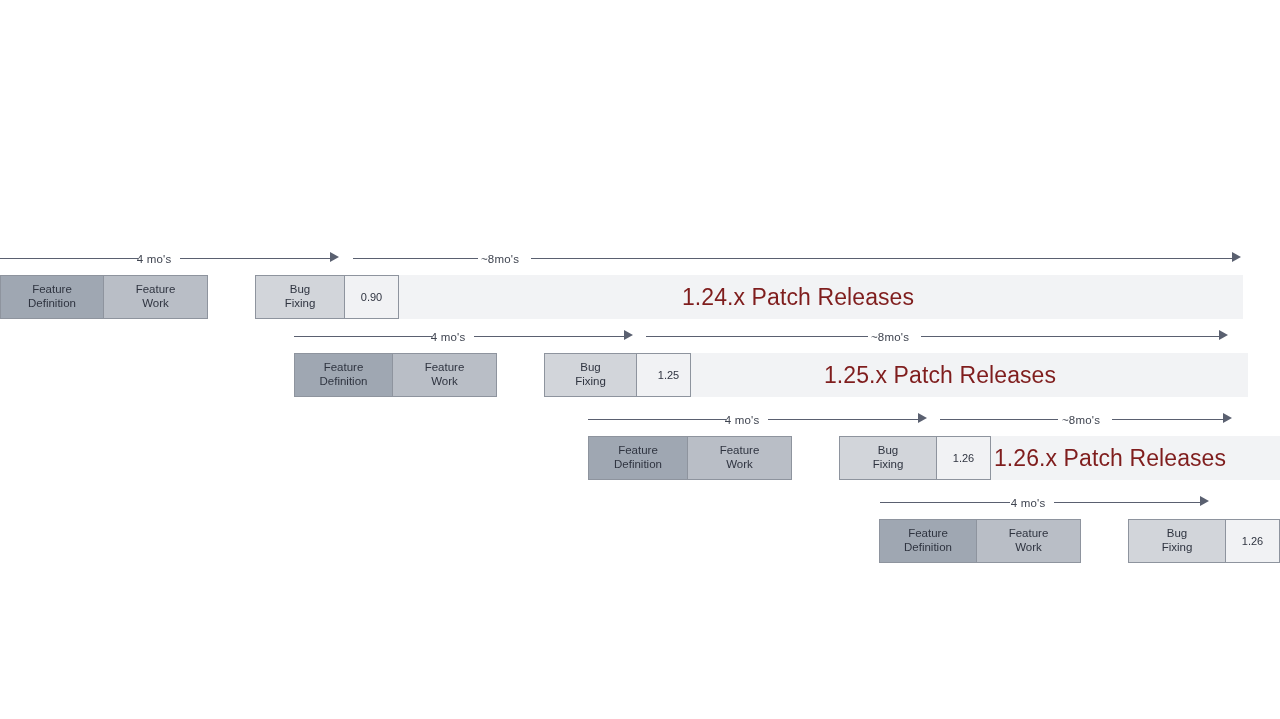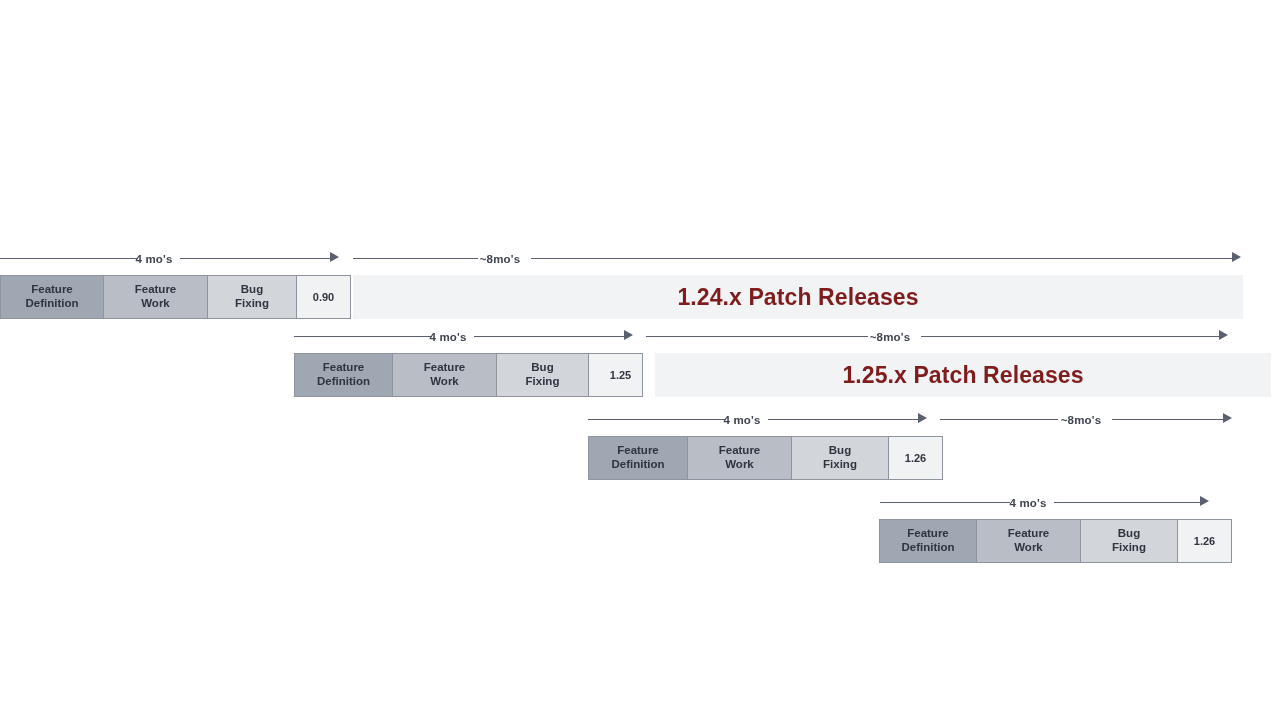--- a/index.html
+++ b/index.html
@@ -4,21 +4,21 @@
 <title>Release Timeline</title>
 <style>
   html,body{margin:0;padding:0;}
   body{
     width:1280px;height:719px;
     background:#ffffff;
     font-family:"Liberation Sans", sans-serif;
     overflow:hidden;
     position:relative;
   }
-  #diagram{position:absolute;left:0;top:0;width:1280px;height:521px;font-weight:bold;}
+  #diagram{position:absolute;left:0;top:0;width:1280px;height:521px;}
 
   .row{position:absolute;left:0;width:1280px;height:90px;}
 
   
   .measure{position:absolute;height:22px;}
   .mline{
     position:absolute;top:10px;height:0;
     border-top:1.4px solid #5a6070;
   }
   .mhead{
@@ -41,21 +41,21 @@
     border:1px solid #8e949e;
     display:flex;align-items:center;justify-content:center;
     text-align:center;
     font-size:11.5px;line-height:1.18;
     color:#2f3440;
     margin-right:-1px;
   }
   .blk span{display:block;}
   .blk.b1{background:#9fa7b2;}
   .blk.b2{background:#b9bec6;}
-  .blk.b3{background:#d2d5da;}
+  .blk.b3{background:#d2d5da;margin-left:48px;}
   .blk.b4{background:#f1f2f4;font-size:11px;}
 
   
   .banner{
     position:absolute;height:44px;
     background:#f2f3f5;
     display:flex;align-items:center;justify-content:center;
   }
   .banner-label{
     font-size:23px;color:#7f1d1d;
@@ -121,21 +121,21 @@
       <div class="mhead" style="left:330px;"></div>
     </div>
 
     <div class="measure" style="left:646px;width:590px;">
       <div class="mline" style="left:0px;width:222px;"></div>
       <div class="mlabel" style="left:215px;width:58px;">~8mo's</div>
       <div class="mline" style="left:275px;width:300px;"></div>
       <div class="mhead" style="left:573px;"></div>
     </div>
 
-    <div class="banner" style="left:655px;top:27px;width:616px;">
+    <div class="banner" style="left:632px;top:27px;width:616px;">
       <span class="banner-label">1.25.x Patch Releases</span>
     </div>
 
     <div class="blocks" style="left:294px;top:27px;">
       <div class="blk b1" style="width:99px;">
         <div>
             <span>Feature</span>
             <span>Definition</span>
           </div>
       </div>
@@ -166,20 +166,23 @@
       <div class="mhead" style="left:330px;"></div>
     </div>
 
     <div class="measure" style="left:940px;width:300px;">
       <div class="mline" style="left:0px;width:118px;"></div>
       <div class="mlabel" style="left:112px;width:58px;">~8mo's</div>
       <div class="mline" style="left:172px;width:113px;"></div>
       <div class="mhead" style="left:283px;"></div>
     </div>
 
+    <div class="banner" style="left:940px;top:27px;width:340px;">
+      <span class="banner-label">1.26.x Patch Releases</span>
+    </div>
 
     <div class="blocks" style="left:588px;top:27px;">
       <div class="blk b1" style="width:100px;">
         <div>
             <span>Feature</span>
             <span>Definition</span>
           </div>
       </div>
       <div class="blk b2" style="width:105px;">
         <div>

